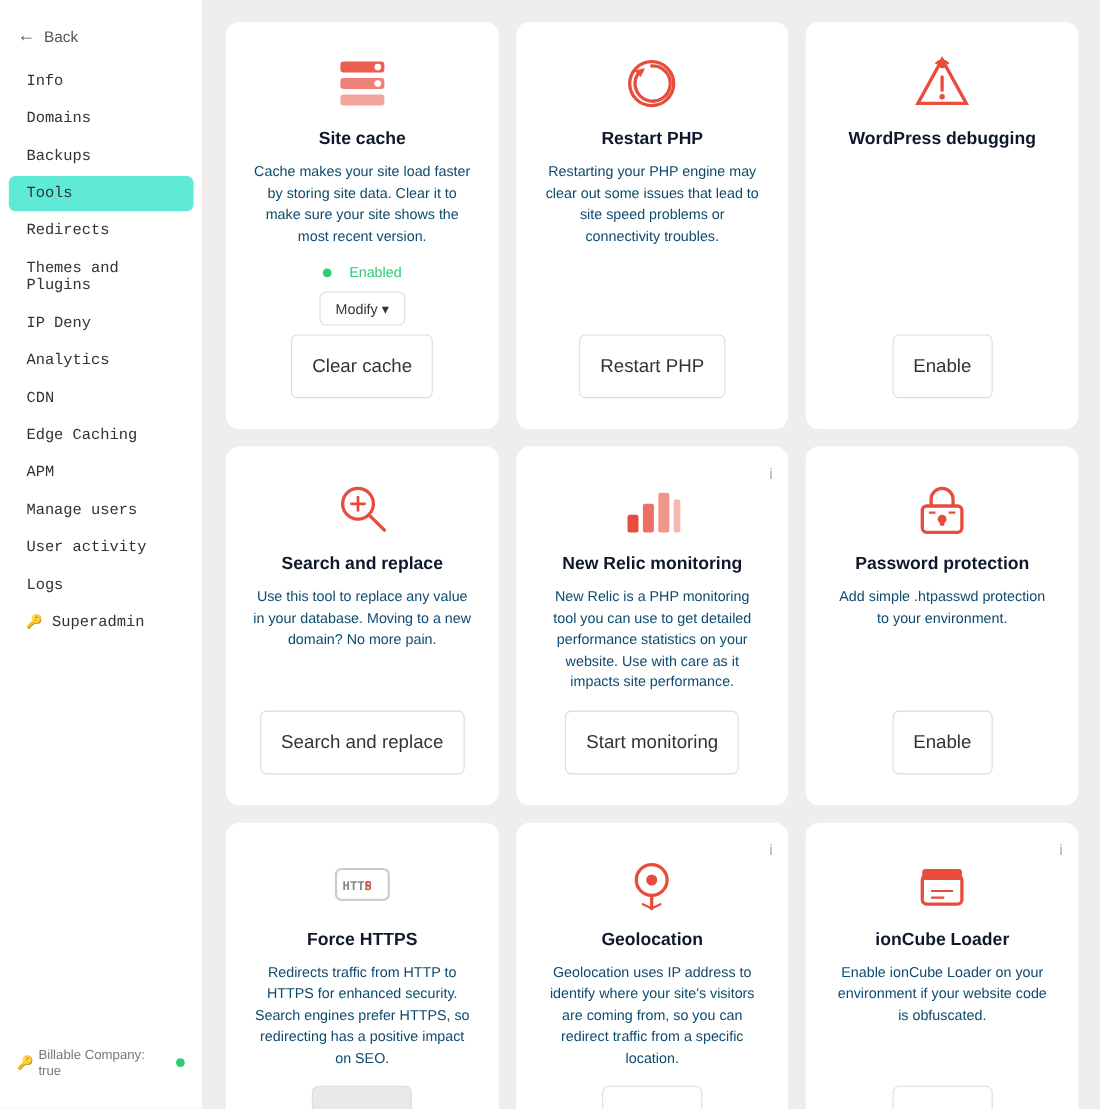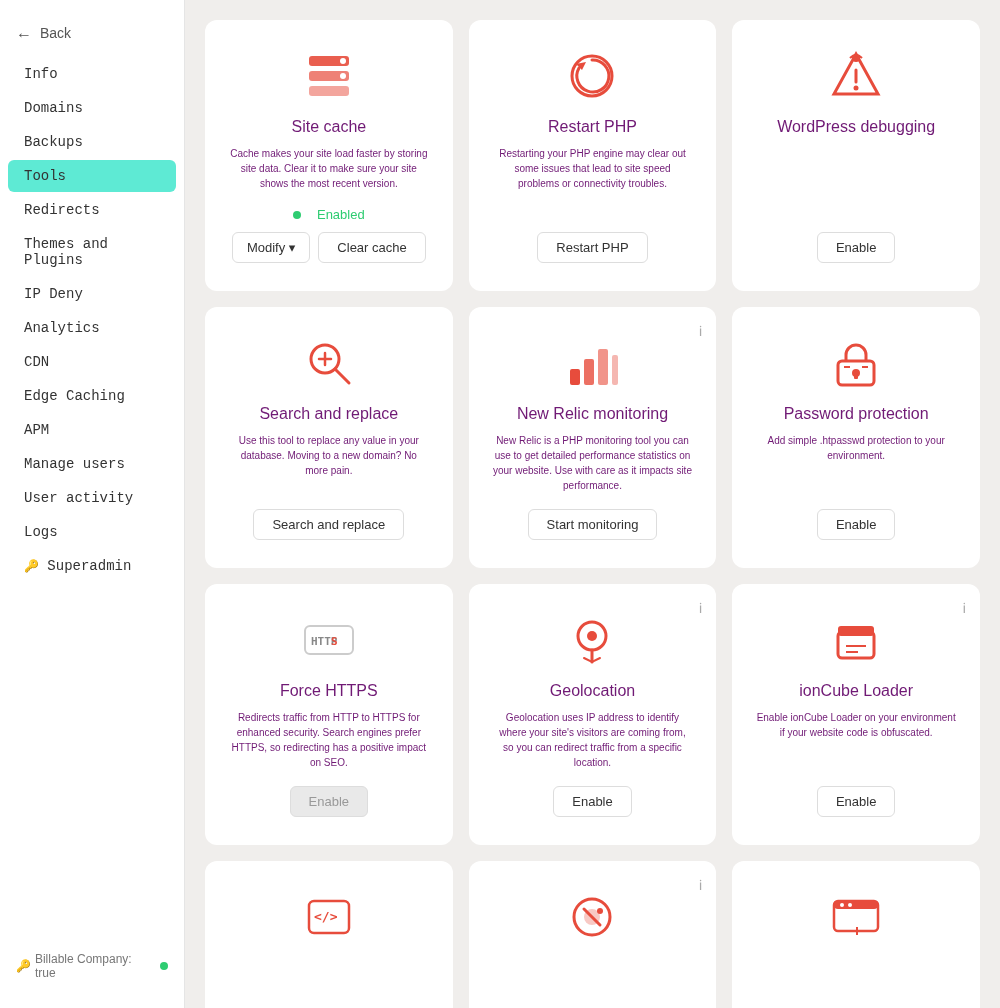--- a/index.html
+++ b/index.html
@@ -14,25 +14,25 @@
     .sidebar-item.active { background: #5eead4; font-weight: 500; }
     .sidebar-footer { margin-top: auto; padding: 12px 16px; font-size: 12px; color: #777; display: flex; align-items: center; gap: 4px; }
 
     
     .main { flex: 1; overflow-y: auto; padding: 20px; }
     .tools-grid { display: grid; grid-template-columns: repeat(3, 1fr); gap: 16px; }
 
     
     .card { background: #fff; border-radius: 12px; padding: 28px 24px; display: flex; flex-direction: column; align-items: center; text-align: center; position: relative; min-height: 200px; }
     .card-icon { width: 56px; height: 56px; margin-bottom: 14px; display: flex; align-items: center; justify-content: center; }
-    .card-title { font-size: 16px; font-weight: 400; color: #701a75; margin-bottom: 10px; }
-    .card-desc { font-size: 10px; color: #701a75; line-height: 1.5; margin-bottom: 16px; flex: 1; }
+    .card-title { font-size: 16px; font-weight: 700; color: #0f172a; margin-bottom: 10px; }
+    .card-desc { font-size: 13px; color: #0c4a6e; line-height: 1.5; margin-bottom: 16px; flex: 1; }
     .card-actions { display: flex; gap: 8px; align-items: center; flex-wrap: wrap; justify-content: center; margin-top: auto; border-radius: 12px; }
 
-    .btn { padding: 7px 18px; border-radius: 6px; font-size: 13px; cursor: pointer; border: 1px solid #ddd; background: #fff; color: #333; }
+    .btn { padding: 18px 18px; border-radius: 6px; font-size: 17px; cursor: pointer; border: 1px solid #ddd; background: #fff; color: #333; }
     .btn-outline { border: 1px solid #ddd; background: #fff; }
     .btn-disabled { background: #e9e9e9; color: #999; border: 1px solid #ddd; cursor: not-allowed; }
 
     .status-enabled { display: flex; align-items: center; gap: 16px; font-size: 13px; color: #2ecc71; margin-bottom: 10px; }
     .status-dot { width: 8px; height: 8px; border-radius: 50%; background: #2ecc71; }
 
     .info-icon { position: absolute; top: 14px; right: 14px; color: #aaa; font-size: 14px; cursor: pointer; }
 
     
     .btn-dropdown { display: flex; align-items: center; gap: 4px; padding: 7px 14px; border: 1px solid #ddd; border-radius: 6px; background: #fff; font-size: 13px; cursor: pointer; }

